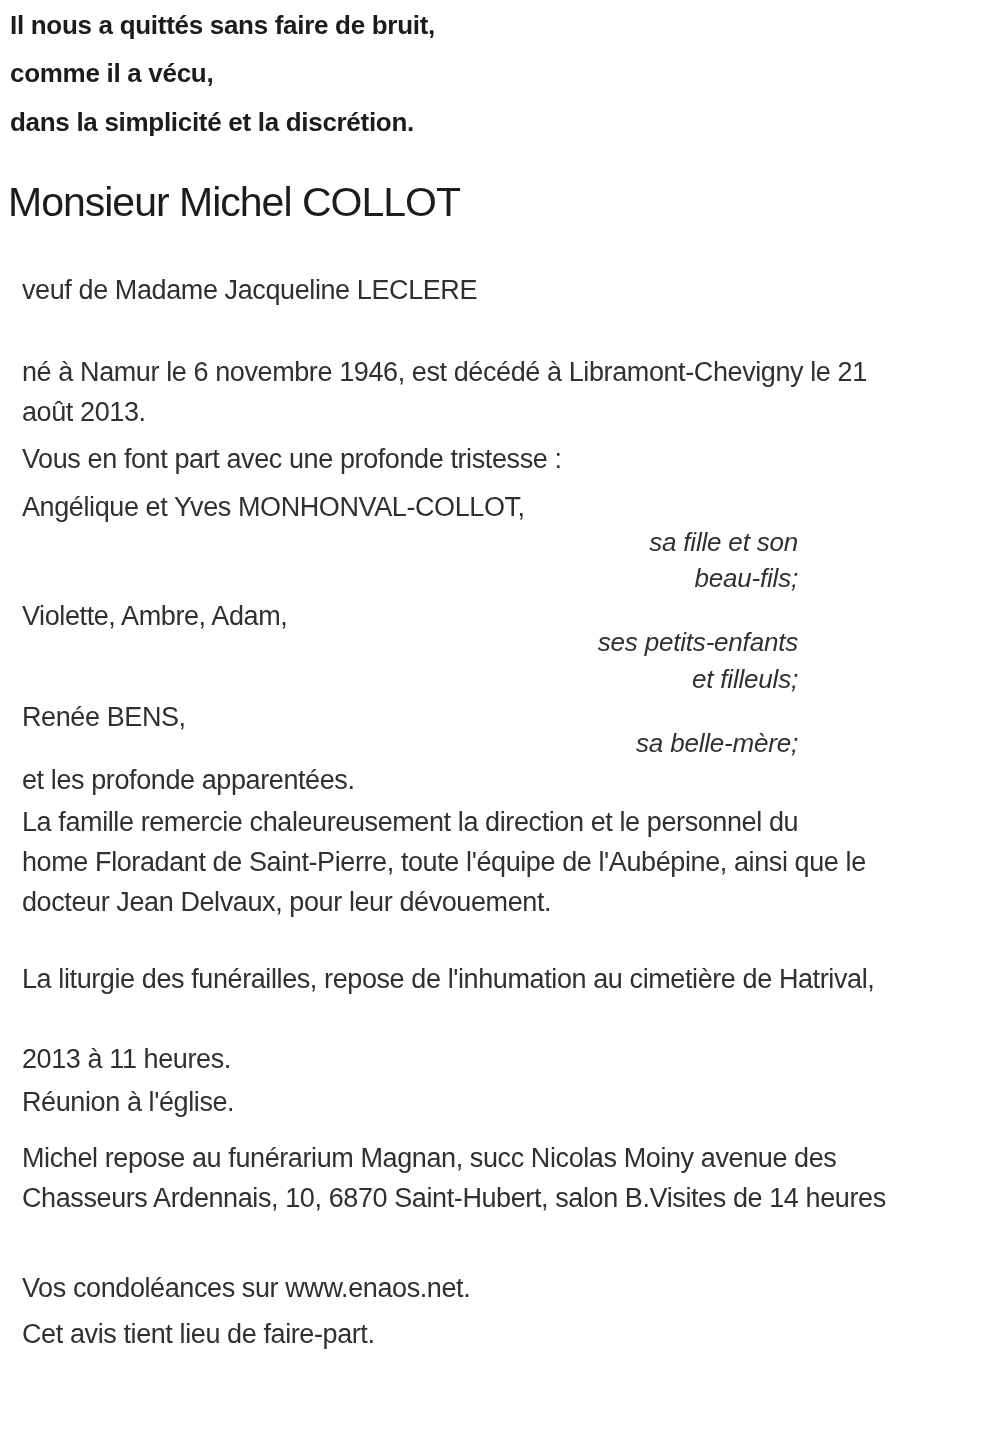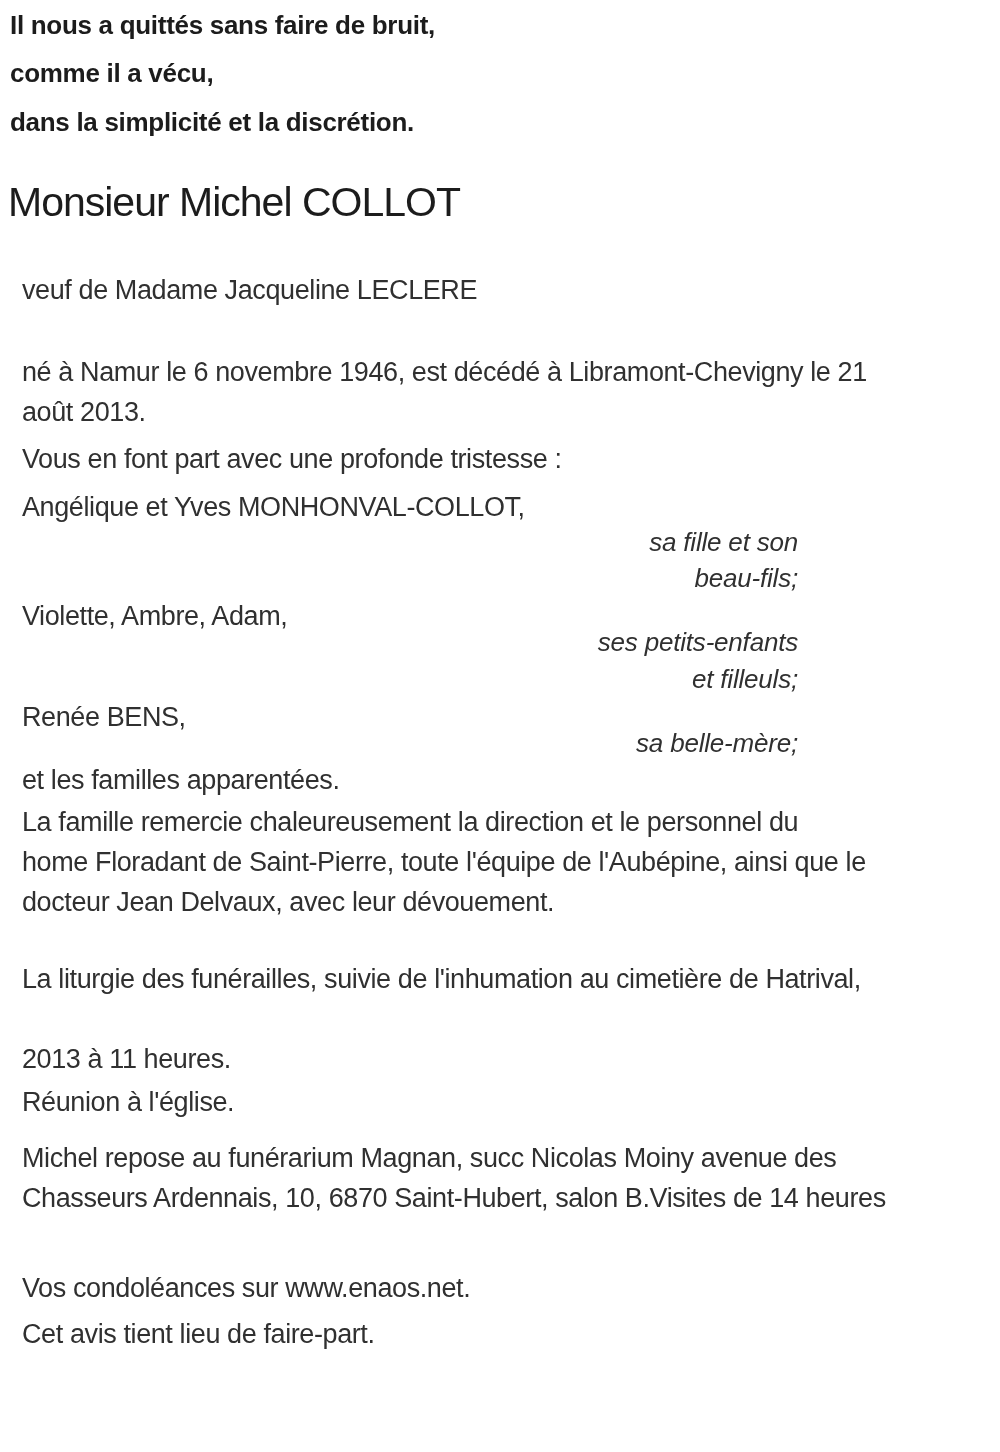--- a/index.html
+++ b/index.html
@@ -76,27 +76,27 @@
   <div class="line relation-line" style="top:527px">sa fille et son</div>
   <div class="line relation-line" style="top:563px">beau-fils;</div>
 
   <div class="line body-line" style="top:600px">Violette, Ambre, Adam,</div>
   <div class="line relation-line" style="top:627px">ses petits-enfants</div>
   <div class="line relation-line" style="top:664px">et filleuls;</div>
 
   <div class="line body-line" style="top:701px">Renée BENS,</div>
   <div class="line relation-line" style="top:728px">sa belle-mère;</div>
 
-  <div class="line body-line" style="top:764px">et les familles apparentées.</div>
+  <div class="line body-line" style="top:764px">et les profonde apparentées.</div>
 
   <div class="line body-line" style="top:806px">La famille remercie chaleureusement la direction et le personnel du</div>
   <div class="line body-line" style="top:846px">home Floradant de Saint-Pierre, toute l'équipe de l'Aubépine, ainsi que le</div>
-  <div class="line body-line" style="top:886px">docteur Jean Delvaux, avec leur dévouement.</div>
+  <div class="line body-line" style="top:886px">docteur Jean Delvaux, pour leur dévouement.</div>
 
-  <div class="line body-line" style="top:963px">La liturgie des funérailles, suivie de l'inhumation au cimetière de Hatrival,</div>
+  <div class="line body-line" style="top:963px">La liturgie des funérailles, repose de l'inhumation au cimetière de Hatrival,</div>
   <div class="line body-line" style="top:1043px">2013 à 11 heures.</div>
 
   <div class="line body-line" style="top:1086px">Réunion à l'église.</div>
 
   <div class="line body-line" style="top:1142px">Michel repose au funérarium Magnan, succ Nicolas Moiny avenue des</div>
   <div class="line body-line" style="top:1182px">Chasseurs Ardennais, 10, 6870 Saint-Hubert, salon B.Visites de 14 heures</div>
 
   <div class="line body-line" style="top:1272px">Vos condoléances sur www.enaos.net.</div>
 
   <div class="line body-line" style="top:1318px">Cet avis tient lieu de faire-part.</div>

